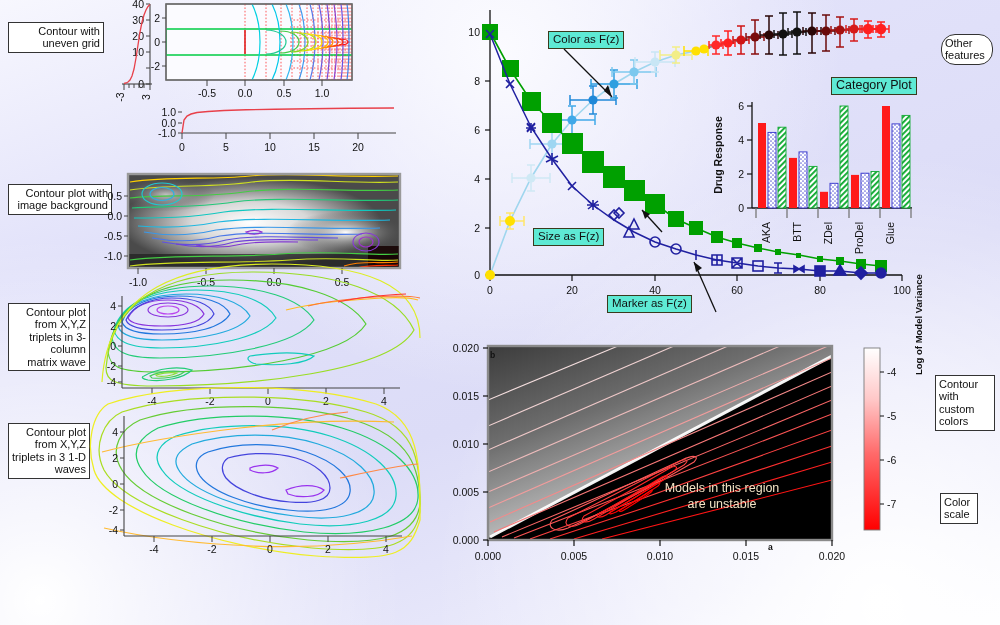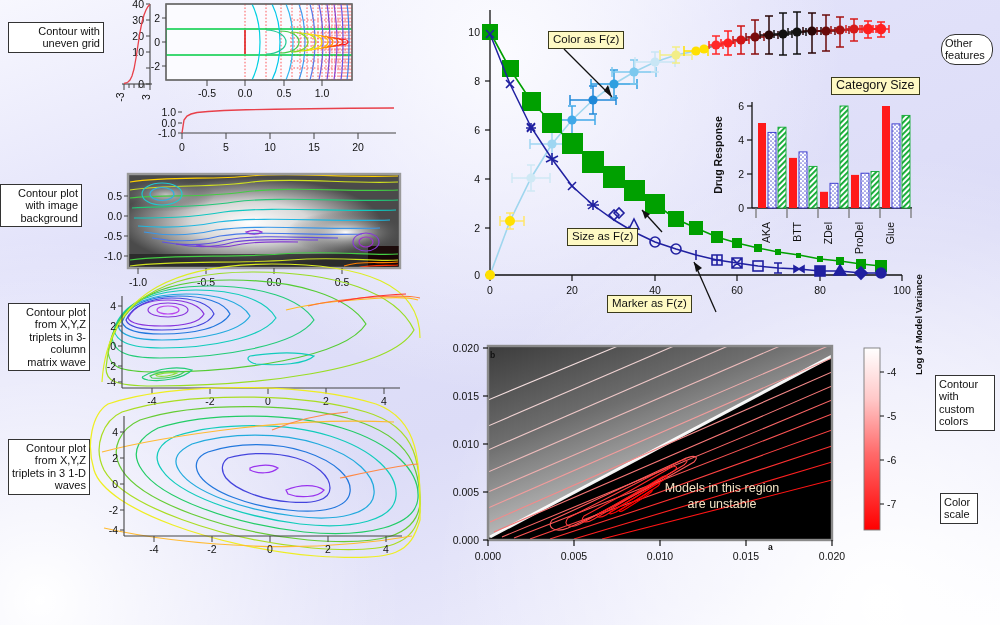--- a/index.html
+++ b/index.html
@@ -21,21 +21,21 @@
   .lbl{
     position:absolute;border:1.4px solid #333;background:#ffffff;
     font-size:11px;line-height:12.4px;color:#111;padding:2px 3px;
     box-sizing:border-box;
   }
   .lbl.r{text-align:right;}
   .lbl.l{text-align:left;}
 
   
   .callout{
-    position:absolute;border:1.2px solid #3a3a1c;background:#fef9c3;
+    position:absolute;border:1.2px solid #3a3a1c;background:#5eead4;
     font-size:11.5px;line-height:13px;color:#111;padding:1px 4px 2px 4px;
     white-space:nowrap;box-sizing:border-box;
   }
 
   .axtxt{font-size:10.5px;fill:#111;font-family:"Liberation Sans",sans-serif;}
   .axtxt8{font-size:8.6px;fill:#111;font-family:"Liberation Sans",sans-serif;}
   .unstable{font-size:12.5px;fill:#f2e3c4;font-family:"Liberation Sans",sans-serif;}
 </style>
 </head>
 <body>
@@ -185,21 +185,21 @@
     </g>
     <text class="axtxt" x="82" y="151" text-anchor="middle">0</text>
     <text class="axtxt" x="126" y="151" text-anchor="middle">5</text>
     <text class="axtxt" x="170" y="151" text-anchor="middle">10</text>
     <text class="axtxt" x="214" y="151" text-anchor="middle">15</text>
     <text class="axtxt" x="258" y="151" text-anchor="middle">20</text>
     <path d="M82,133 L84,120 L87,116 L91,114 L97,112.5 L108,111.5 L124,110.5 L146,109.8 L175,109.2 L210,108.7 L250,108.3 L294,108" fill="none" stroke="#e8404a" stroke-width="1.4"></path>
   </g>
 </svg>
 
-<div class="lbl r" style="left:0;top:184px;width:82px;">Contour plot with image background</div>
+<div class="lbl r" style="left:8px;top:184px;width:104px;">Contour plot with image background</div>
 
 <svg class="abs" style="left:100px;top:168px;" width="320" height="125" viewBox="0 0 320 125">
   <defs>
     <radialGradient id="ig-a" cx="45%" cy="52%" r="48%">
       <stop offset="0%" stop-color="#ffffff"></stop>
         <stop offset="45%" stop-color="#d8d8d8"></stop>
       <stop offset="100%" stop-color="#4a4a4a"></stop>
     </radialGradient>
     <radialGradient id="ig-b" cx="80%" cy="62%" r="22%">
       <stop offset="0%" stop-color="#ffffff"></stop>
@@ -316,21 +316,21 @@
     <line x1="226" y1="92" x2="226" y2="98"></line>
     <line x1="284" y1="92" x2="284" y2="98"></line>
   </g>
   <text class="axtxt" x="52" y="109" text-anchor="middle">-4</text>
   <text class="axtxt" x="110" y="109" text-anchor="middle">-2</text>
   <text class="axtxt" x="168" y="109" text-anchor="middle">0</text>
   <text class="axtxt" x="226" y="109" text-anchor="middle">2</text>
   <text class="axtxt" x="284" y="109" text-anchor="middle">4</text>
 </svg>
 
-<div class="lbl r" style="left:8px;top:439px;width:82px;">Contour plot from X,Y,Z triplets in 3 1-D waves</div>
+<div class="lbl r" style="left:8px;top:423px;width:82px;">Contour plot from X,Y,Z triplets in 3 1-D waves</div>
 
 <svg class="abs" style="left:100px;top:416px;" width="320" height="150" viewBox="0 0 320 150">
   <g fill="none" stroke-width="1.25">
     <path d="M150,52 C160,48 172,48 178,52 C172,58 158,58 150,54 Z" stroke="#9933ee"></path>
     <path d="M186,74 C200,68 216,68 224,74 C218,82 198,82 188,78 Z" stroke="#9933ee"></path>
     <path d="M128,42 C148,36 176,36 196,42 C216,48 230,60 230,72 C230,84 214,88 190,86 C162,84 136,74 126,62 C120,54 122,46 128,42 Z" stroke="#4444dd"></path>
     <path d="M108,36 C136,26 178,26 206,36 C236,46 252,62 250,76 C248,92 222,98 188,94 C148,90 112,76 100,60 C92,48 98,40 108,36 Z" stroke="#2277dd"></path>
     <path d="M92,28 C128,16 182,16 218,28 C256,40 276,60 274,78 C272,98 238,106 194,100 C142,94 94,76 80,56 C70,42 80,34 92,28 Z" stroke="#22aadd"></path>
     <path d="M76,20 C118,6 188,6 230,20 C274,34 298,58 296,80 C294,104 254,114 200,108 C138,100 78,78 62,54 C50,38 62,26 76,20 Z" stroke="#11ccbb"></path>
     <path d="M58,12 C106,-4 192,-4 242,12 C294,28 320,56 318,82 C316,110 268,122 204,116 C132,108 60,82 42,54 C28,34 42,20 58,12 Z" stroke="#22cc66"></path>
@@ -684,33 +684,33 @@
     </g>
   </g>
 </svg>
 
 <div class="callout" style="left:548px;top:31px;">Color as F(z)</div>
 <svg class="abs" style="left:560px;top:47px;" width="80" height="62" viewBox="0 0 80 62">
   <path d="M4,2 L52,50" stroke="#111" stroke-width="1.3" fill="none"></path>
   <path d="M52,50 L44,44 L48,38 Z" fill="#111"></path>
 </svg>
 
-<div class="callout" style="left:567px;top:228px;">Size as F(z)</div>
+<div class="callout" style="left:533px;top:228px;">Size as F(z)</div>
 <svg class="abs" style="left:636px;top:206px;" width="40" height="28" viewBox="0 0 40 28">
   <path d="M26,26 L6,4" stroke="#111" stroke-width="1.3" fill="none"></path>
   <path d="M6,4 L14,8 L9,13 Z" fill="#111"></path>
 </svg>
 
 <div class="callout" style="left:607px;top:295px;">Marker as F(z)</div>
 <svg class="abs" style="left:690px;top:258px;" width="40" height="56" viewBox="0 0 40 56">
   <path d="M26,54 L4,4" stroke="#111" stroke-width="1.3" fill="none"></path>
   <path d="M4,4 L12,10 L6,14 Z" fill="#111"></path>
 </svg>
 
-<div class="callout" style="left:831px;top:77px;font-size:12.5px;">Category Size</div>
+<div class="callout" style="left:831px;top:77px;font-size:12.5px;">Category Plot</div>
 
 <div class="lbl l" style="left:941px;top:34px;width:52px;border-radius:14px;">Other features</div>
 
 <svg class="abs" style="left:700px;top:98px;" width="215" height="160" viewBox="0 0 215 160">
   <defs>
     <pattern id="pat-dot" width="4" height="4" patternUnits="userSpaceOnUse">
       <rect width="4" height="4" fill="#ffffff"></rect>
       <circle cx="1" cy="1" r="0.85" fill="#6a6ad8"></circle>
       <circle cx="3" cy="3" r="0.85" fill="#6a6ad8"></circle>
     </pattern>

